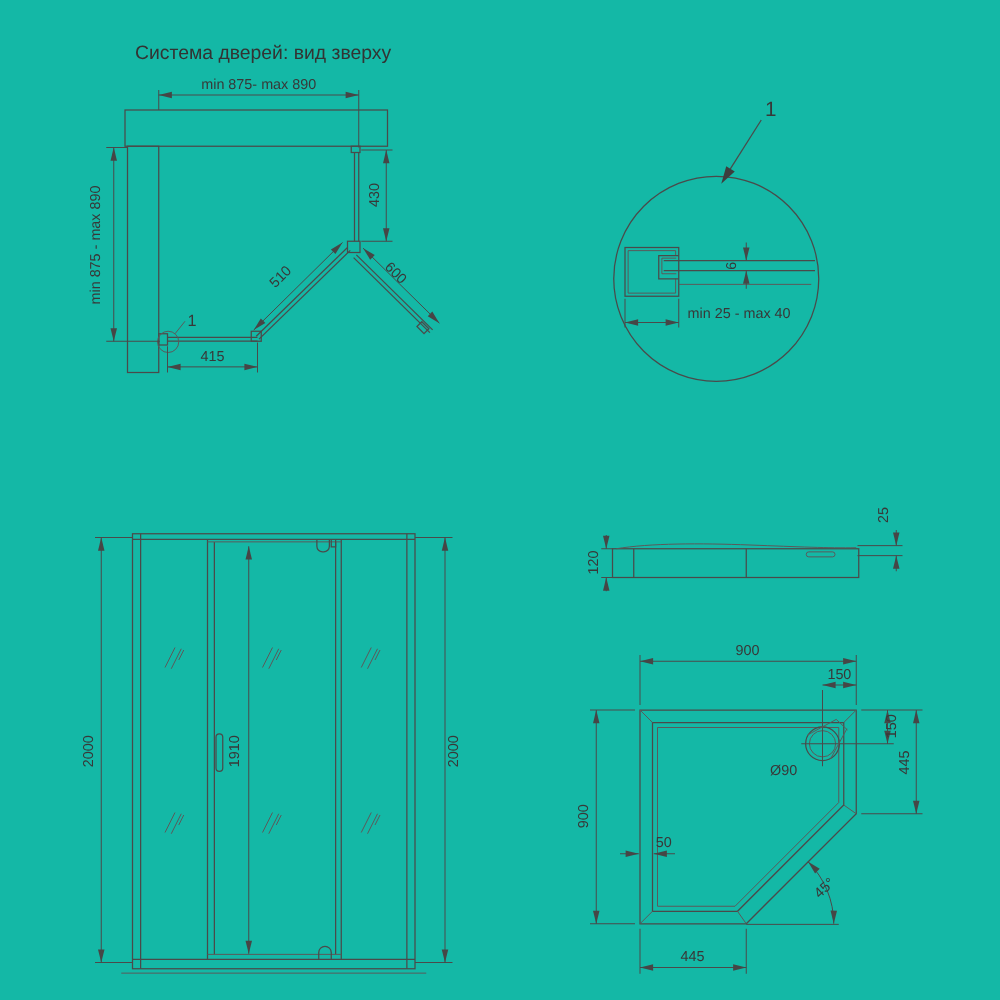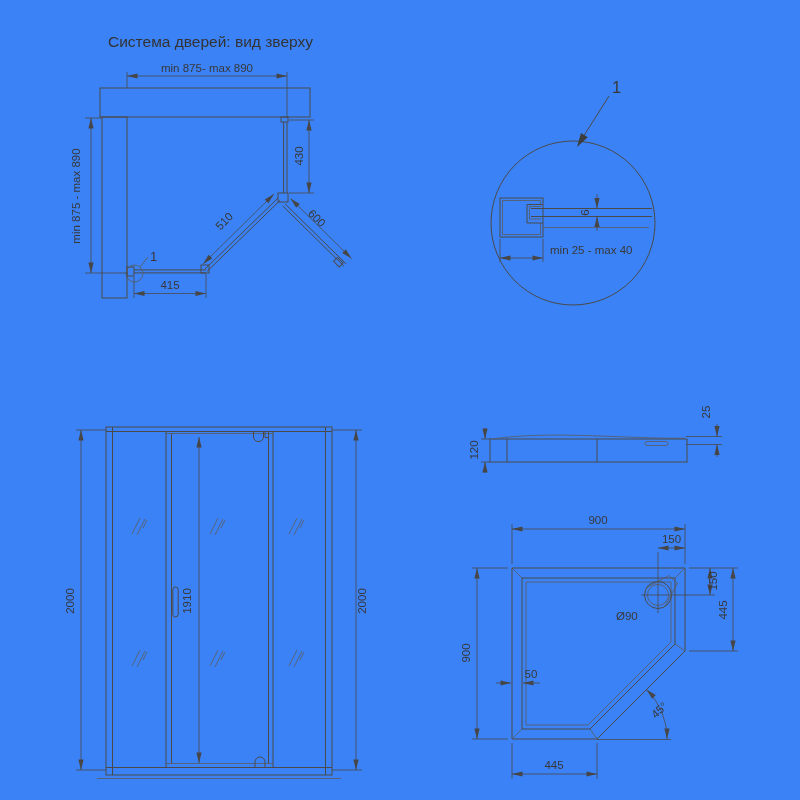--- a/index.html
+++ b/index.html
@@ -1,16 +1,16 @@
 <!DOCTYPE html>
 <html><head>
 <meta charset="utf-8">
 <style>
   html,body{margin:0;padding:0;background:#fff;}
-  #stage{position:relative;width:800px;height:800px;background:#3b82f6;overflow:hidden;}
+  #stage{position:relative;width:800px;height:800px;background:#14b8a6;overflow:hidden;}
   svg{position:absolute;left:0;top:0;}
   .ln{stroke:#4a4a4a;stroke-width:1;fill:none;}
   .thin{stroke:#5a5a5a;stroke-width:0.8;fill:none;}
   .dim{stroke:#4a4a4a;stroke-width:0.8;fill:none;}
   .brk{stroke:#6a6a6a;stroke-width:0.7;fill:none;}
   text{font-family:"Liberation Sans","DejaVu Sans",sans-serif;fill:#383838;}
   .t11{font-size:11.5px;}
   .t13{font-size:13px;}
   .t16{font-size:16.5px;}
   .title{font-size:15.5px;fill:#333;}

